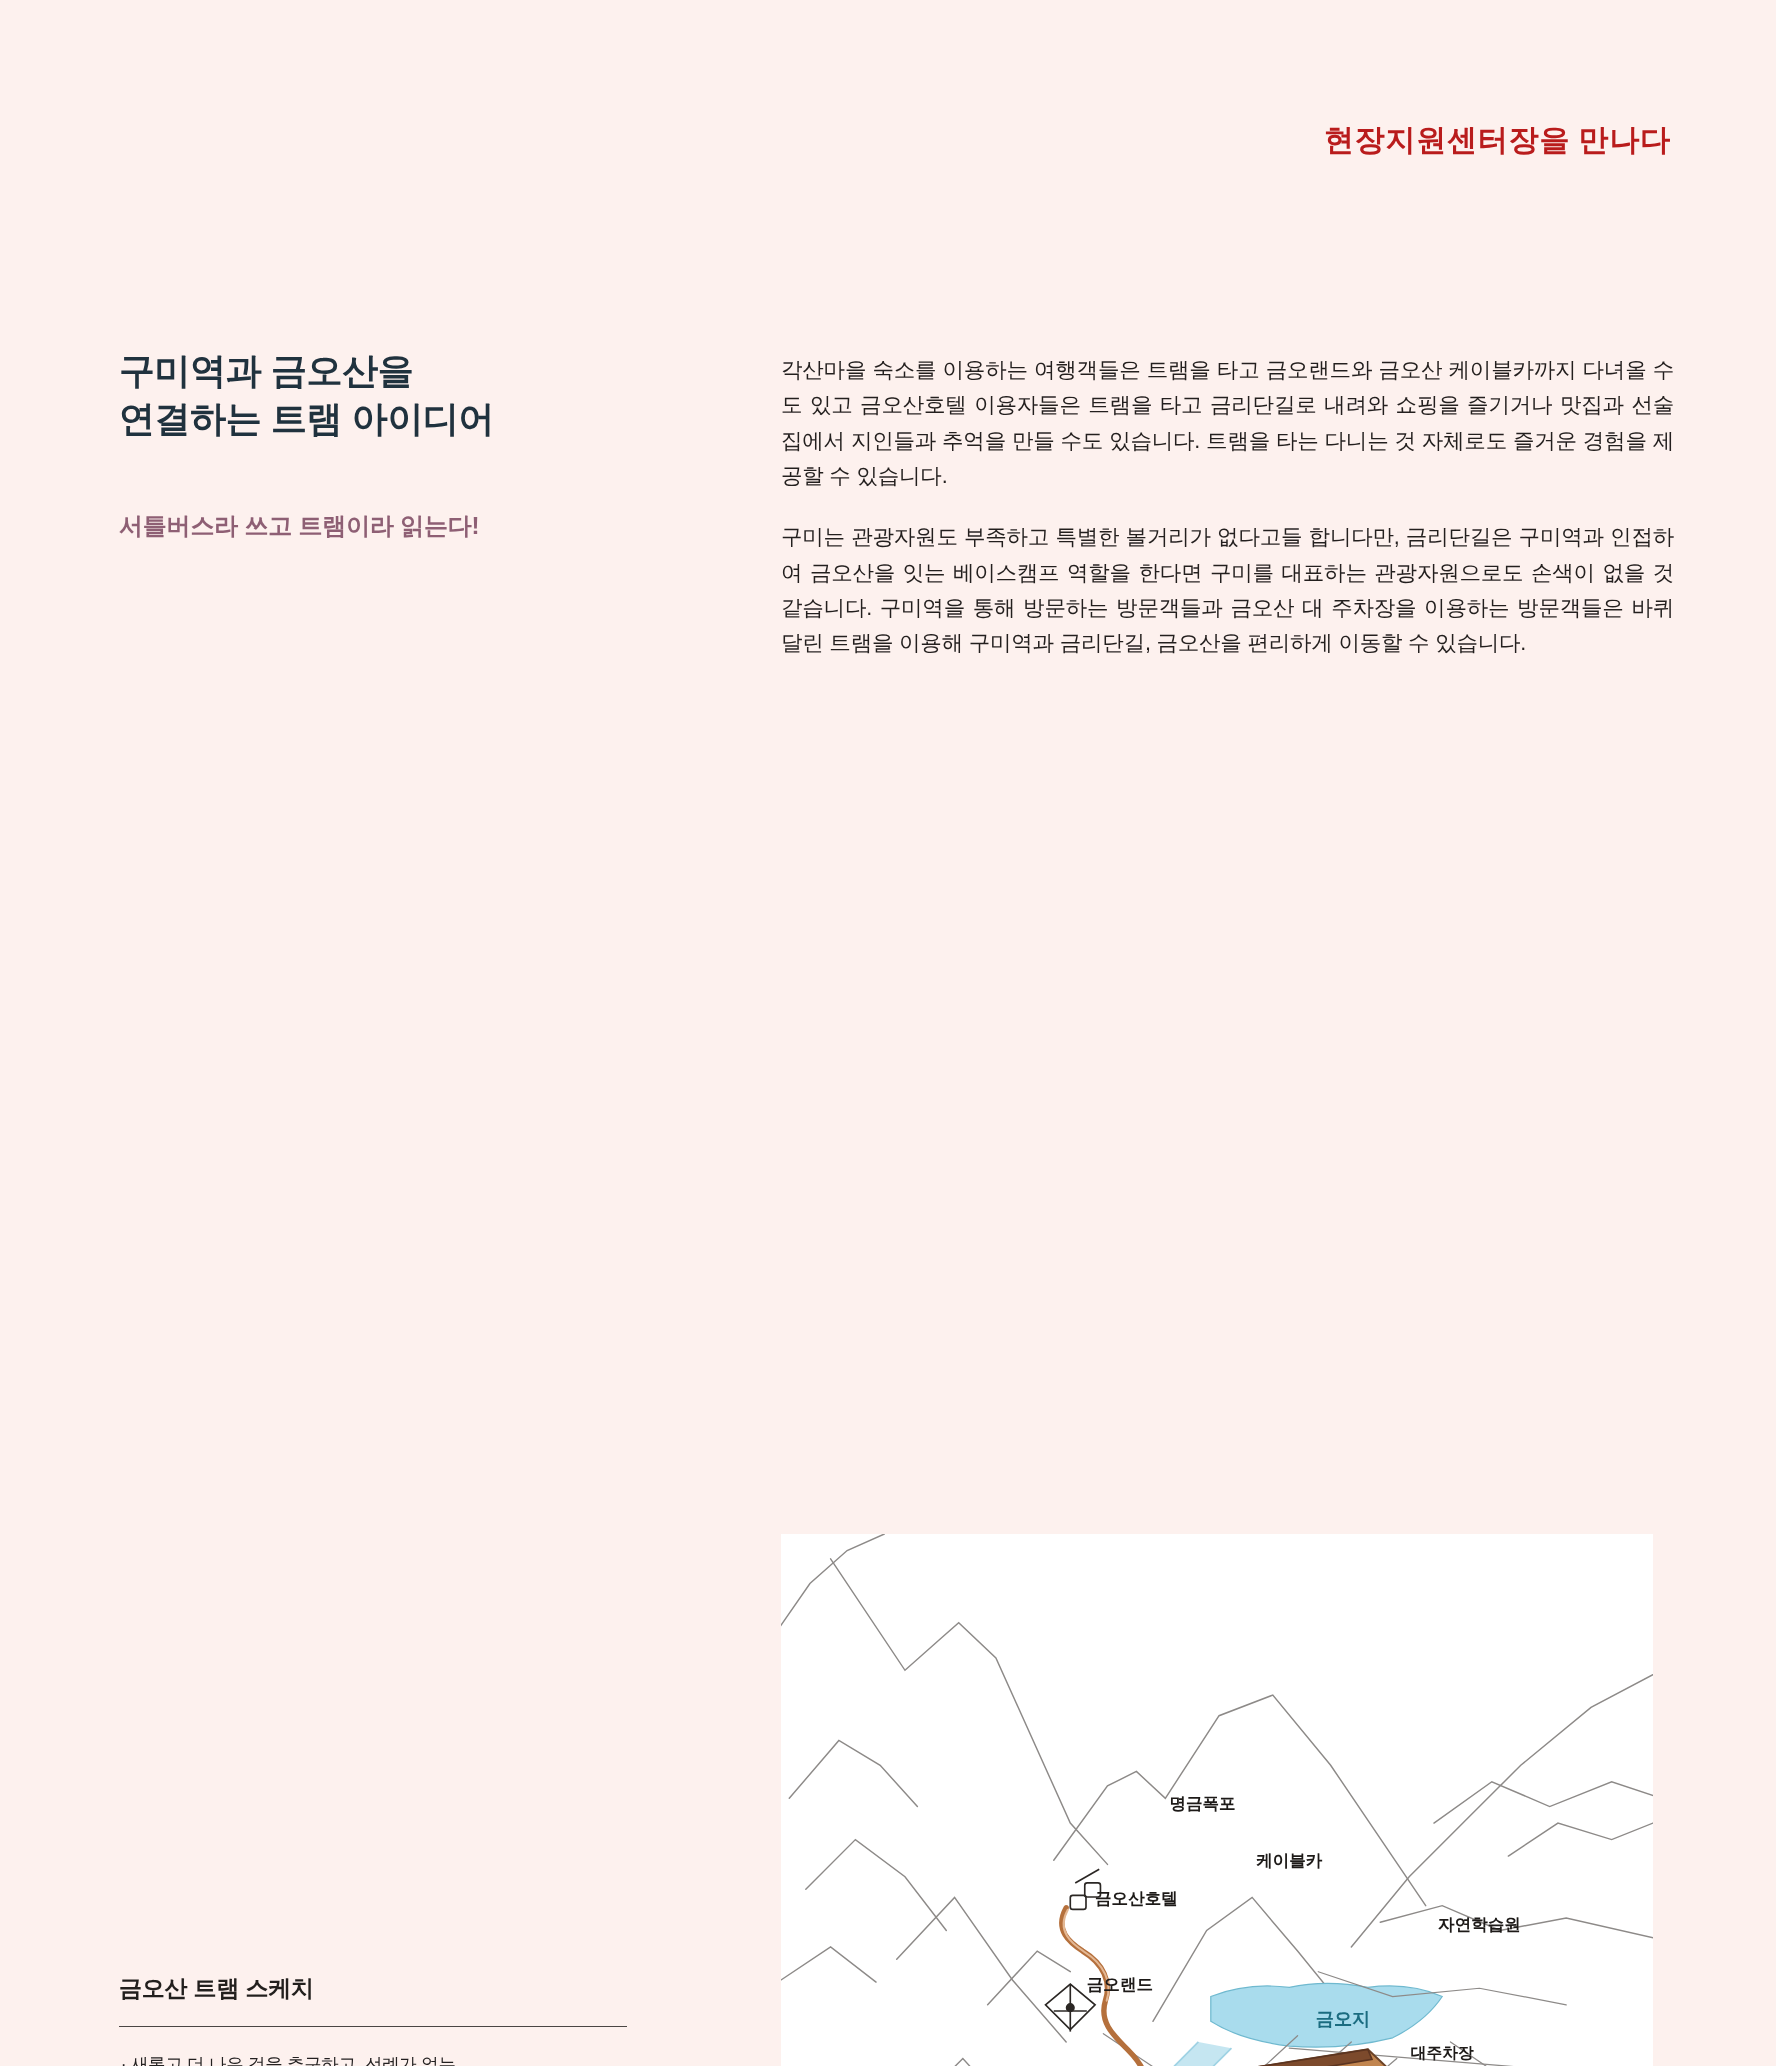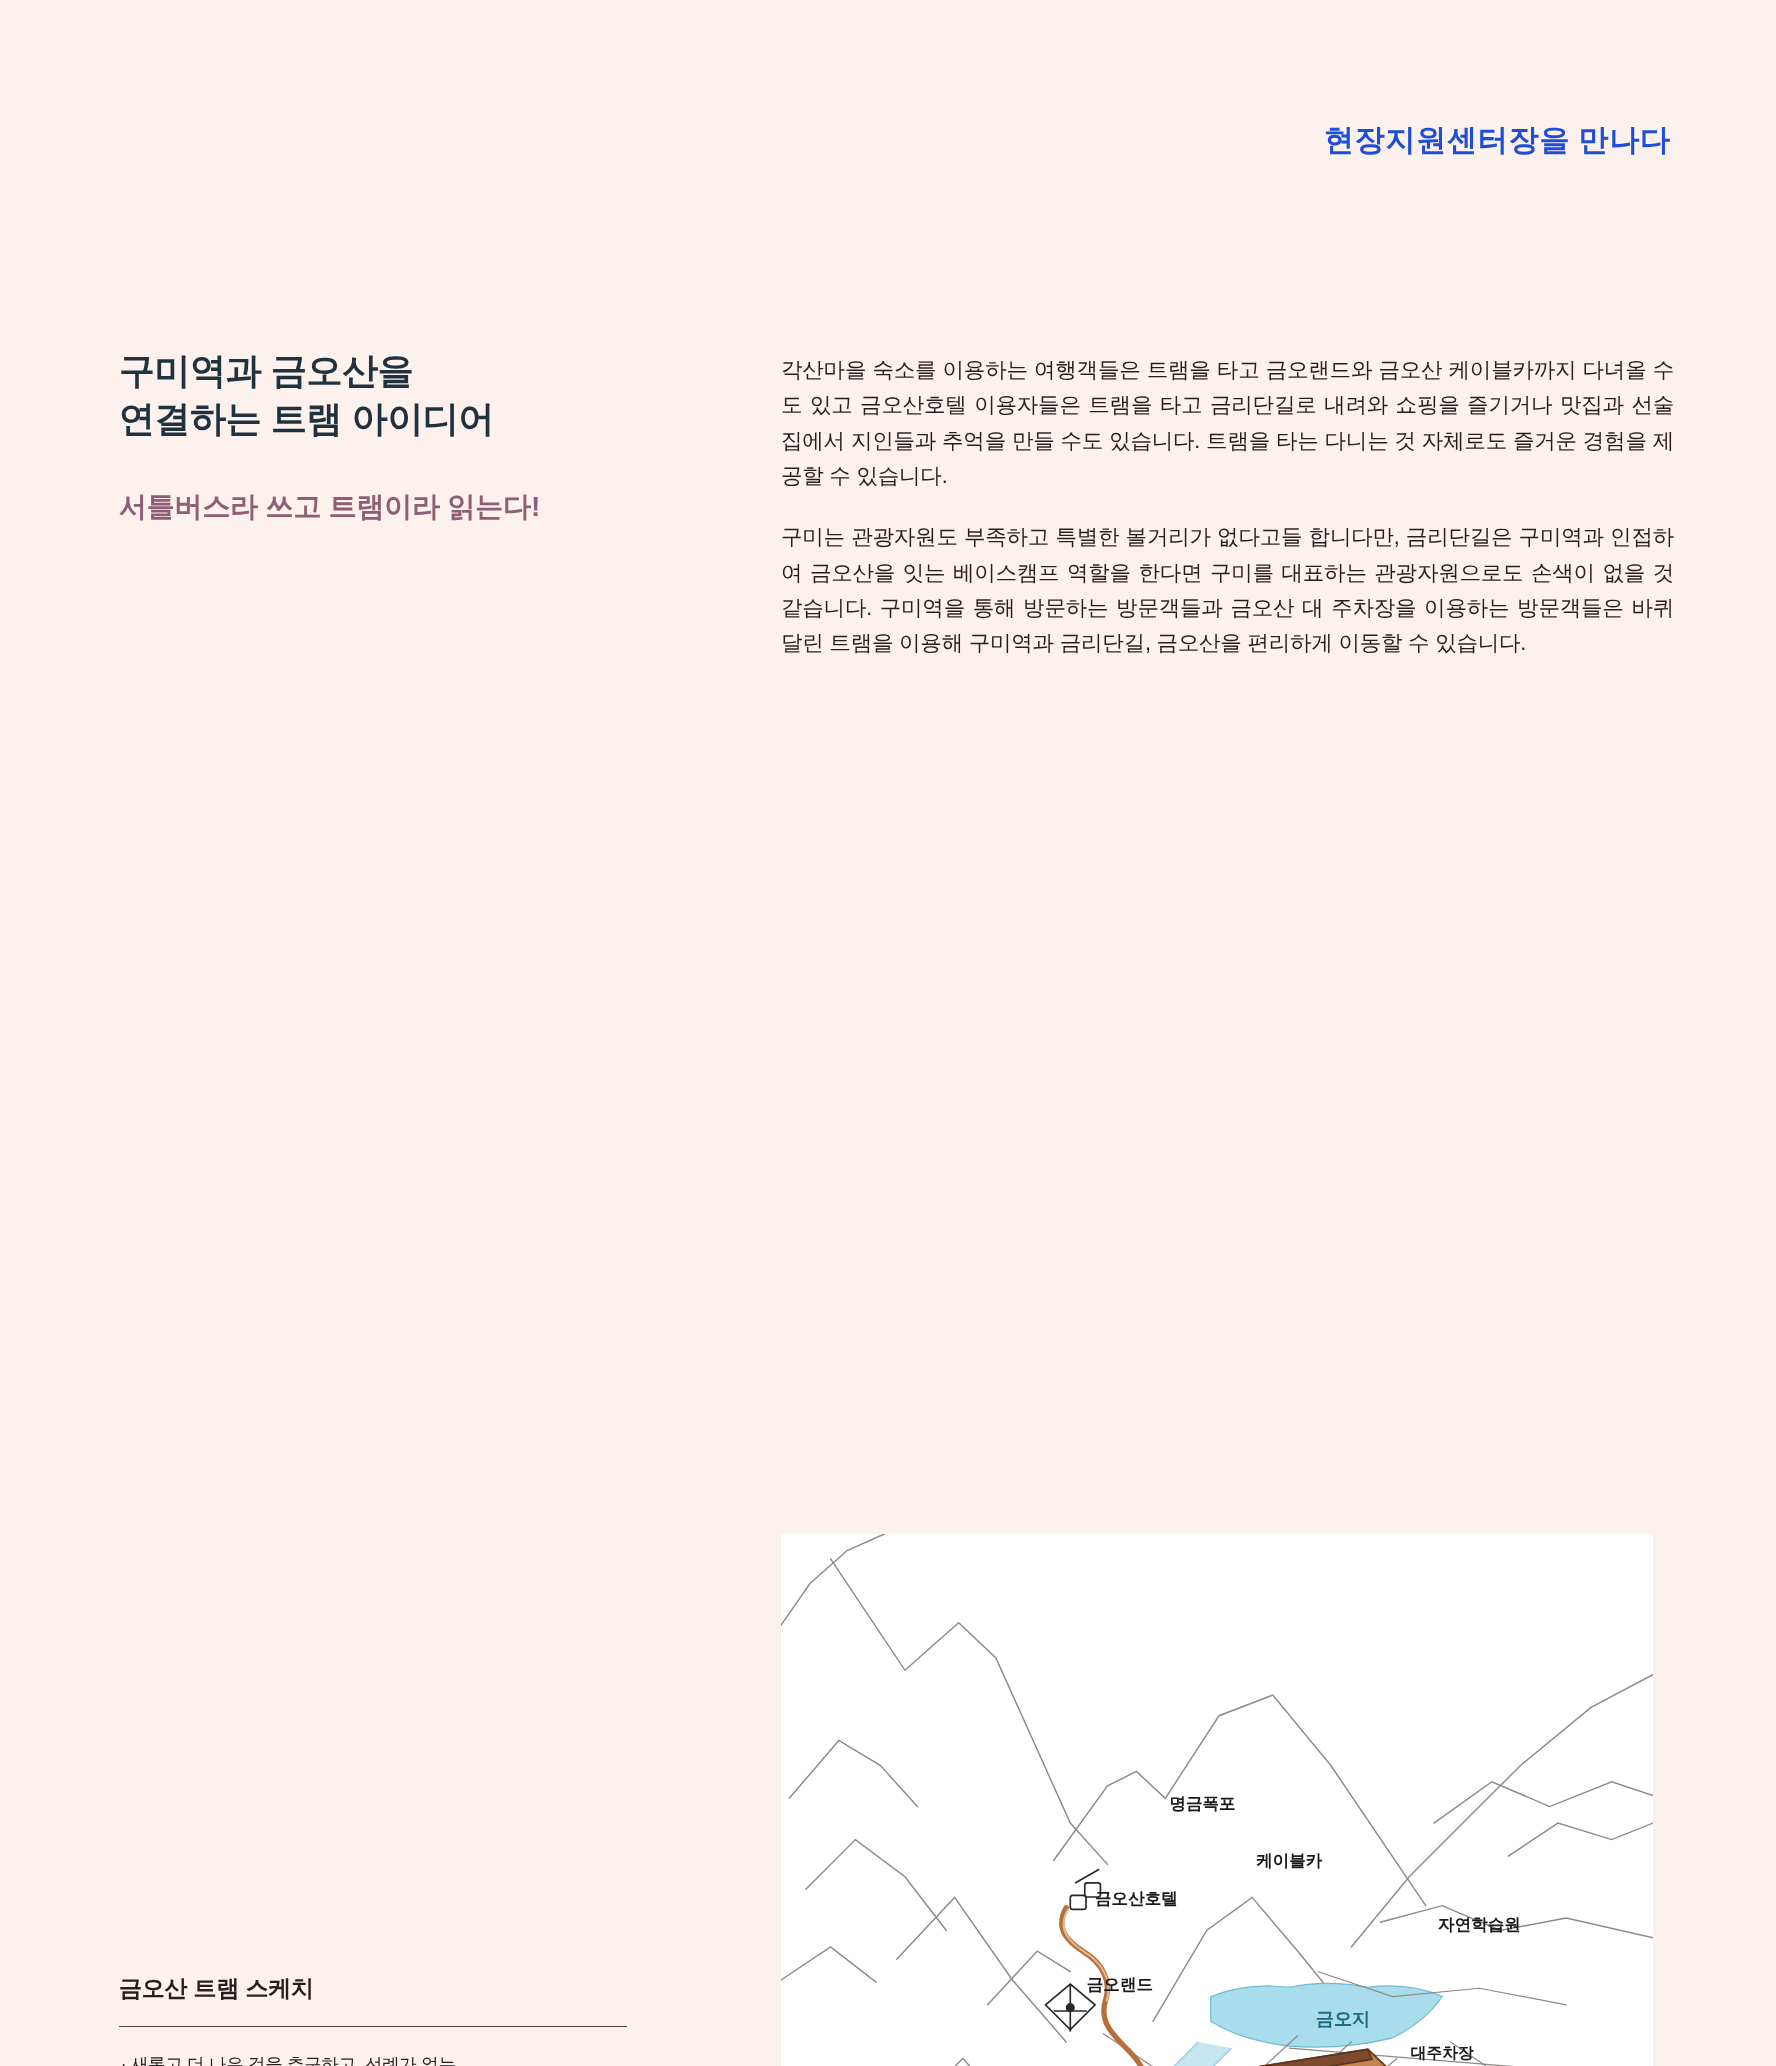--- a/index.html
+++ b/index.html
@@ -22,21 +22,21 @@
   }
 
   
   .running-header {
     position: absolute;
     top: 120px;
     right: 105px;
     font-size: 30px;
     font-weight: 700;
     letter-spacing: 0.8px;
-    color: #1d4ed8;
+    color: #b91c1c;
     font-family: "Liberation Serif", "DejaVu Serif", serif;
     white-space: nowrap;
   }
 
   
   .left-col {
     position: absolute;
     left: 119px;
     top: 347px;
     width: 554px;
@@ -46,22 +46,22 @@
     font-size: 36px;
     line-height: 1.32;
     font-weight: 700;
     color: #20323e;
     letter-spacing: -0.4px;
     margin: 0;
     white-space: pre-line;
   }
 
   .subhead {
-    margin-top: 46px;
-    font-size: 28px;
+    margin-top: 68px;
+    font-size: 24px;
     font-weight: 700;
     color: #8e5f74;
     letter-spacing: -0.2px;
     white-space: nowrap;
   }
 
   
   .caption-block {
     position: absolute;
     left: 119px;

